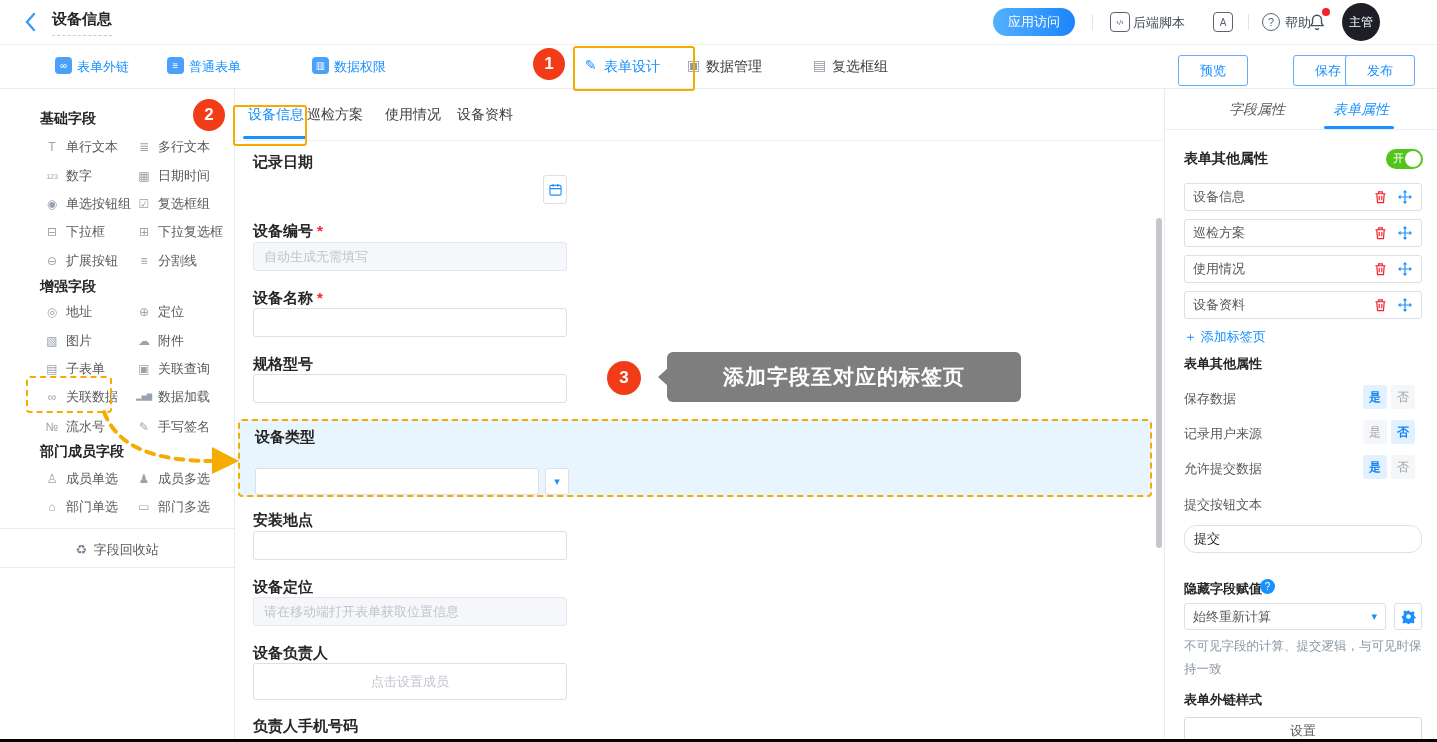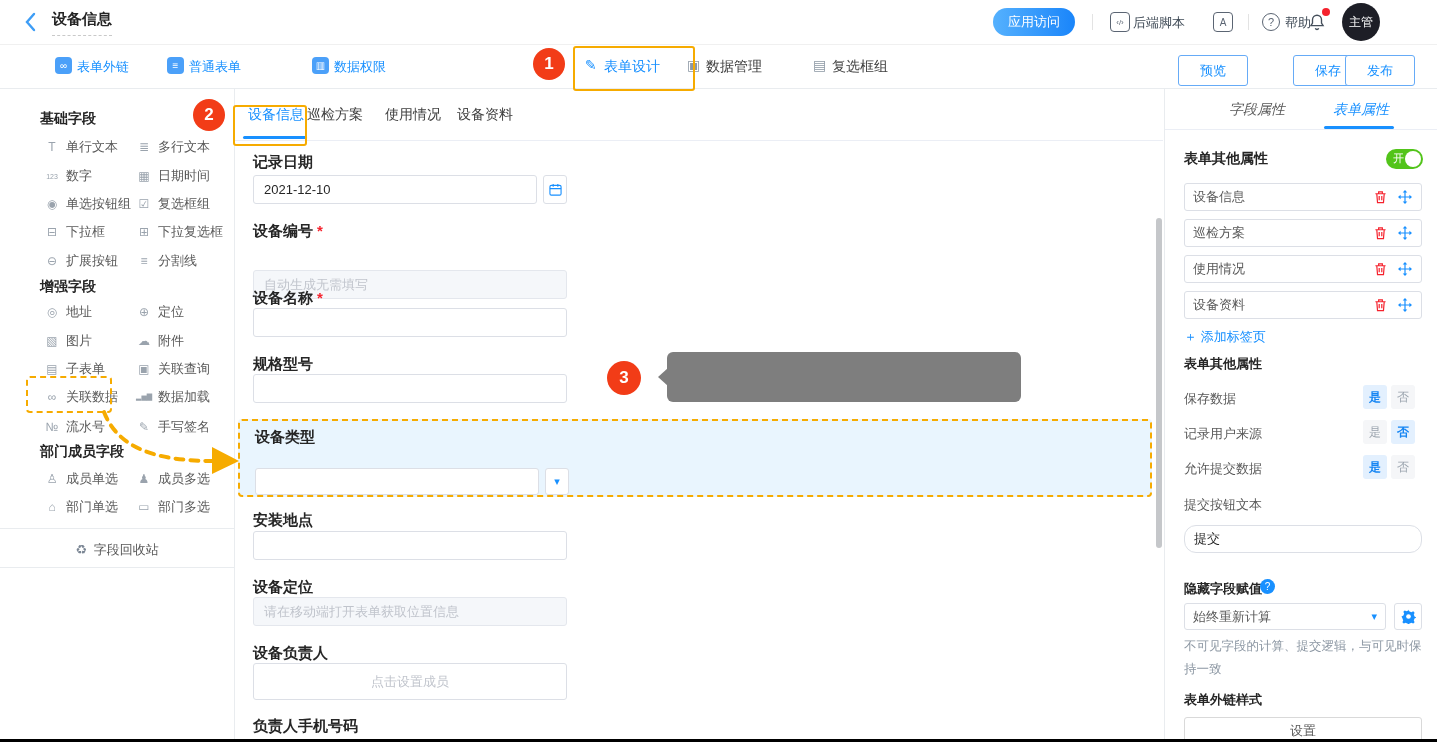--- a/index.html
+++ b/index.html
@@ -234,30 +234,29 @@
 
   <div class="canvas">
     <span class="ctab on" style="left:13px;">设备信息</span>
     <div class="ctab-line" style="left:8px;width:64px;"></div>
     <span class="ctab" style="left:72px;">巡检方案</span>
     <span class="ctab" style="left:150px;">使用情况</span>
     <span class="ctab" style="left:222px;">设备资料</span>
     <div class="crow-border"></div>
 
     <div class="flabel" style="left:18px;top:64px;">记录日期</div>
-    <input class="inp" style="left: 18px; top: 86px; width: 284px; height: 29px;" readonly="" value="2021-12-10">
     <div class="sq-btn" style="left:308px;top:86px;height:29px;">
       <svg width="13" height="13" viewBox="0 0 14 14" fill="none" stroke="#1890ff" stroke-width="1.2">
           <rect x="1" y="2.5" width="12" height="10.5" rx="1.5"></rect>
           <path d="M1 6h12M4.5 1v3M9.5 1v3"></path>
         </svg>
     </div>
 
     <div class="flabel" style="left:18px;top:133px;"><span>设备编号</span><span class="req">*</span></div>
-    <input class="inp dis" style="left: 18px; top: 153px; width: 314px; height: 29px; margin-top: 28px;" disabled="" placeholder="自动生成无需填写">
+    <input class="inp dis" style="left: 18px; top: 153px; width: 314px; height: 29px;" disabled="" placeholder="自动生成无需填写">
 
     <div class="flabel" style="left:18px;top:200px;"><span>设备名称</span><span class="req">*</span></div>
     <input class="inp" style="left: 18px; top: 219px; width: 314px; height: 29px;">
 
     <div class="flabel" style="left:18px;top:266px;">规格型号</div>
     <input class="inp" style="left: 18px; top: 285px; width: 314px; height: 29px;">
 
     <div class="typebox">
       <div class="flabel" style="left:15px;top:7px;">设备类型</div>
       <input class="inp" style="left: 15px; top: 47px; width: 284px; height: 27px;" readonly="">
@@ -394,16 +393,17 @@
 
   <div class="dbox" style="left:26px;top:376px;width:82px;height:33px;"></div>
   <svg class="abs" style="left:0;top:0;z-index:26;pointer-events:none;" width="300" height="500" viewBox="0 0 300 500">
     <path d="M104,412 C118,448 155,461 214,461" fill="none" stroke="#f6ab00" stroke-width="4" stroke-dasharray="8 7" stroke-linecap="round"></path>
     <polygon points="212,447 239,461 212,474" fill="#f6ab00"></polygon>
   </svg>
 
   <div class="num-badge" style="left:607px;top:361px;width:34px;height:34px;">3</div>
   <div class="tooltip">
       <span class="tarr"></span>
+      <span>添加字段至对应的标签页</span>
     </div>
 
   <div class="blackbar"></div>
 </div>
 
 </body></html>

